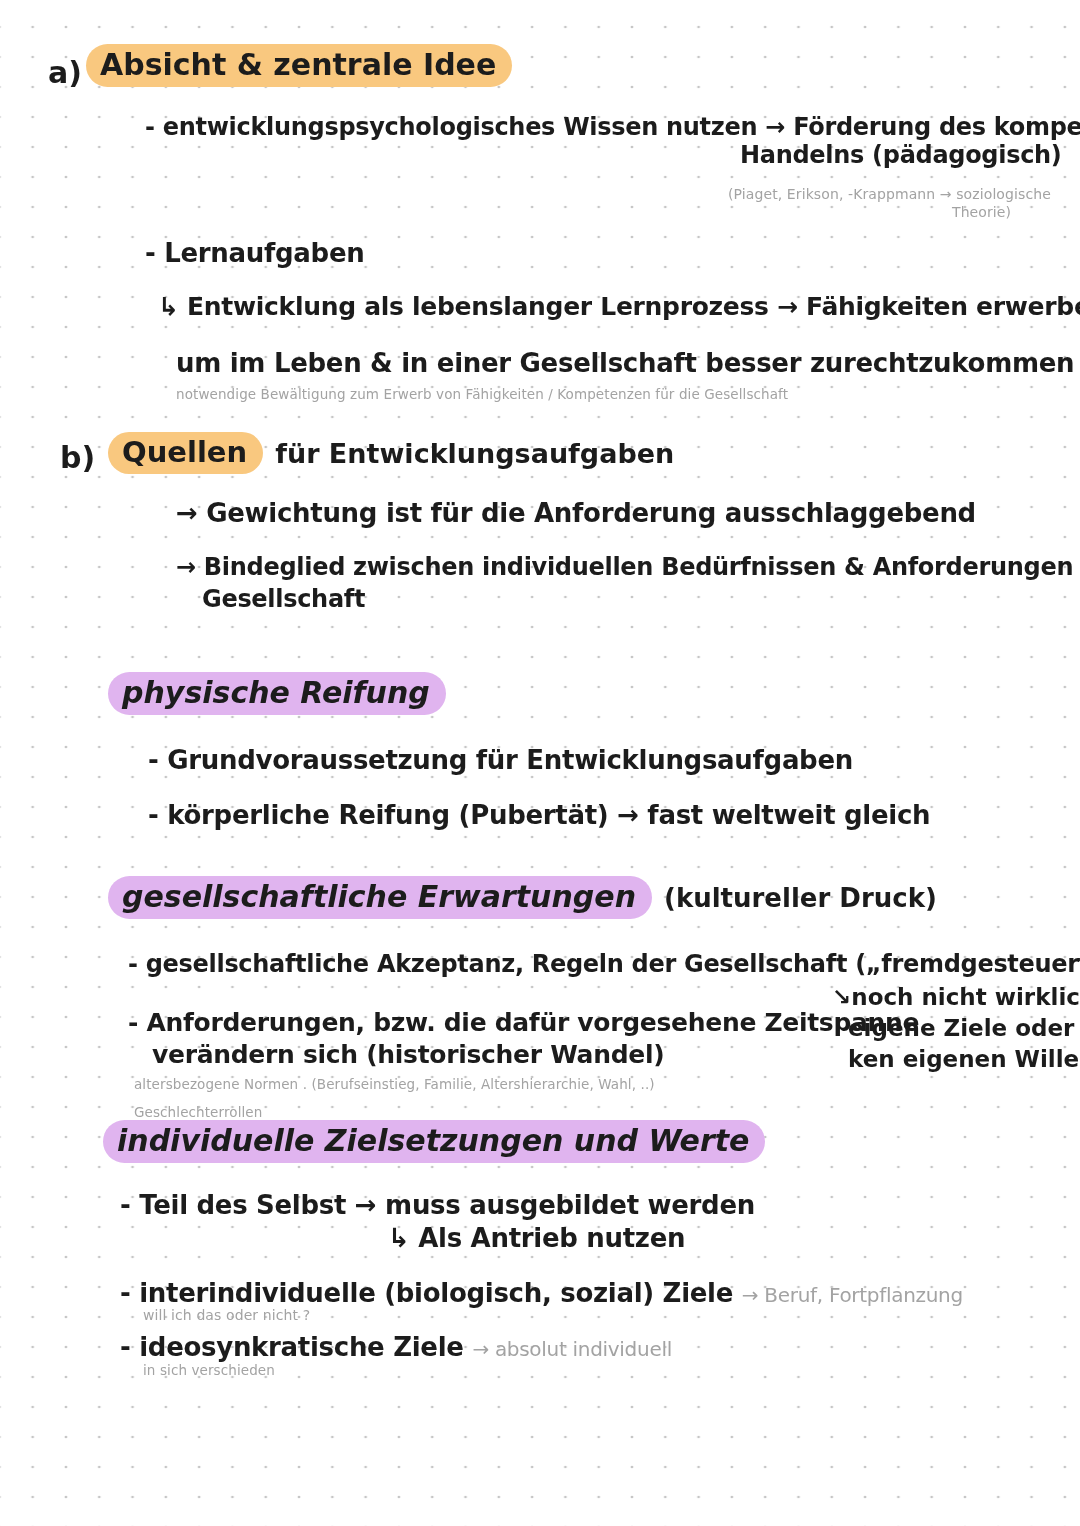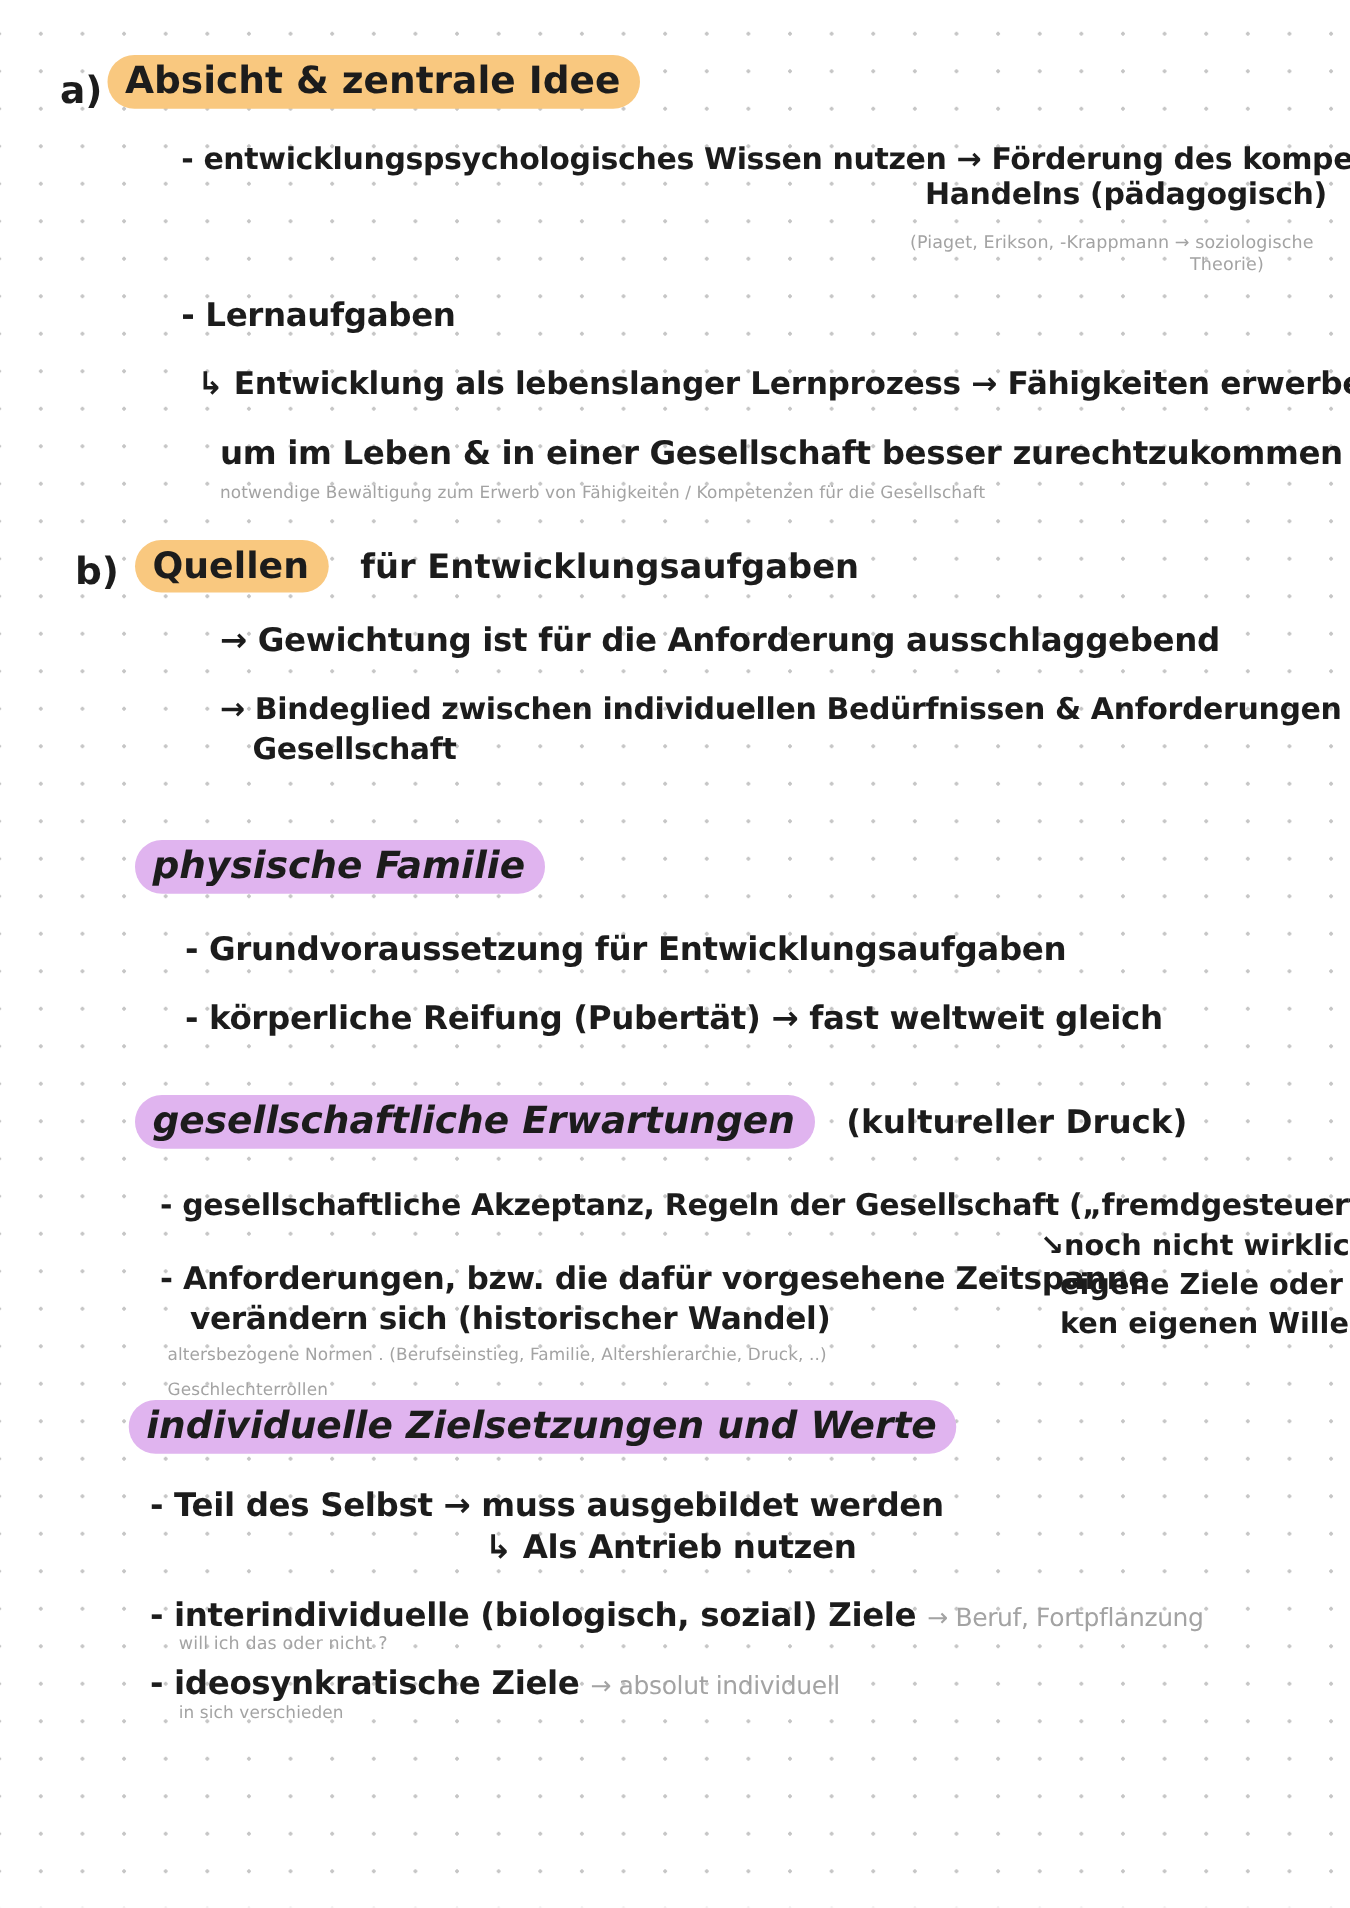--- a/index.html
+++ b/index.html
@@ -48,21 +48,21 @@
     font-weight:700;
     white-space:nowrap;
   }
   .pill.orange{background:var(--hl-orange);}
   .pill.purple{background:var(--hl-purple);}
   .pill.script{font-style:italic;}
   .title-row{
     position:absolute;
     display:flex;
     align-items:center;
-    gap:25px;
+    gap:12px;
     white-space:nowrap;
   }
   .title-rest{
     font-size:27px;
     font-weight:600;
   }
   .note{
     position:absolute;
     white-space:nowrap;
     font-size:14px;
@@ -106,38 +106,38 @@
   <div class="label" style="left:60px;top:440px;">b)</div>
   <div class="title-row" style="left:108px;top:432px;">
     <span class="pill orange" style="font-size:29px;">Quellen</span>
     <span class="title-rest">für Entwicklungsaufgaben</span>
   </div>
   <div class="line" style="left:176px;top:498px;">→ Gewichtung  ist  für  die  Anforderung  ausschlaggebend</div>
   <div class="line long" style="left:176px;top:553px;">→ Bindeglied zwischen individuellen Bedürfnissen &amp; Anforderungen von der</div>
   <div class="line long" style="left:202px;top:585px;">Gesellschaft</div>
 
   <div style="position:absolute;left:108px;top:672px;">
-    <span class="pill purple script">physische Familie</span>
+    <span class="pill purple script">physische Reifung</span>
   </div>
   <div class="line" style="left:148px;top:745px;">- Grundvoraussetzung  für  Entwicklungsaufgaben</div>
   <div class="line" style="left:148px;top:800px;">- körperliche  Reifung  (Pubertät) → fast  weltweit  gleich</div>
 
   <div class="title-row" style="left:108px;top:876px;">
     <span class="pill purple script">gesellschaftliche  Erwartungen</span>
     <span class="title-rest" style="font-size:26px;">(kultureller  Druck)</span>
   </div>
   <div class="line long" style="left:128px;top:950px;">- gesellschaftliche Akzeptanz, Regeln der Gesellschaft  („fremdgesteuert“)</div>
   <div class="aside" style="left:832px;top:982px;">
     <span>↘noch nicht wirklich</span>
     <span class="indent">eigene Ziele oder star-</span>
     <span class="indent">ken eigenen Willen</span>
   </div>
   <div class="line sm" style="left:128px;top:1008px;">- Anforderungen, bzw. die dafür vorgesehene Zeitspanne</div>
   <div class="line sm" style="left:152px;top:1040px;">verändern  sich  (historischer  Wandel)</div>
-  <div class="note" style="left:134px;top:1076px;font-size:13.5px;">altersbezogene Normen . (Berufseinstieg, Familie, Altershierarchie, Druck, ..)</div>
+  <div class="note" style="left:134px;top:1076px;font-size:13.5px;">altersbezogene Normen . (Berufseinstieg, Familie, Altershierarchie, Wahl, ..)</div>
   <div class="note" style="left:134px;top:1094px;font-size:13.5px;margin-top:10px;">Geschlechterrollen</div>
 
   <div style="position:absolute;left:103px;top:1120px;">
     <span class="pill purple script">individuelle Zielsetzungen und Werte</span>
   </div>
   <div class="line" style="left:120px;top:1190px;">- Teil  des  Selbst  → muss  ausgebildet  werden</div>
   <div class="line" style="left:388px;top:1223px;">↳ Als Antrieb nutzen</div>
   <div class="line" style="left:120px;top:1278px;">
     <span>- interindividuelle (biologisch, sozial) Ziele </span><span class="gray-inline">→ Beruf, Fortpflanzung</span>
   </div>

